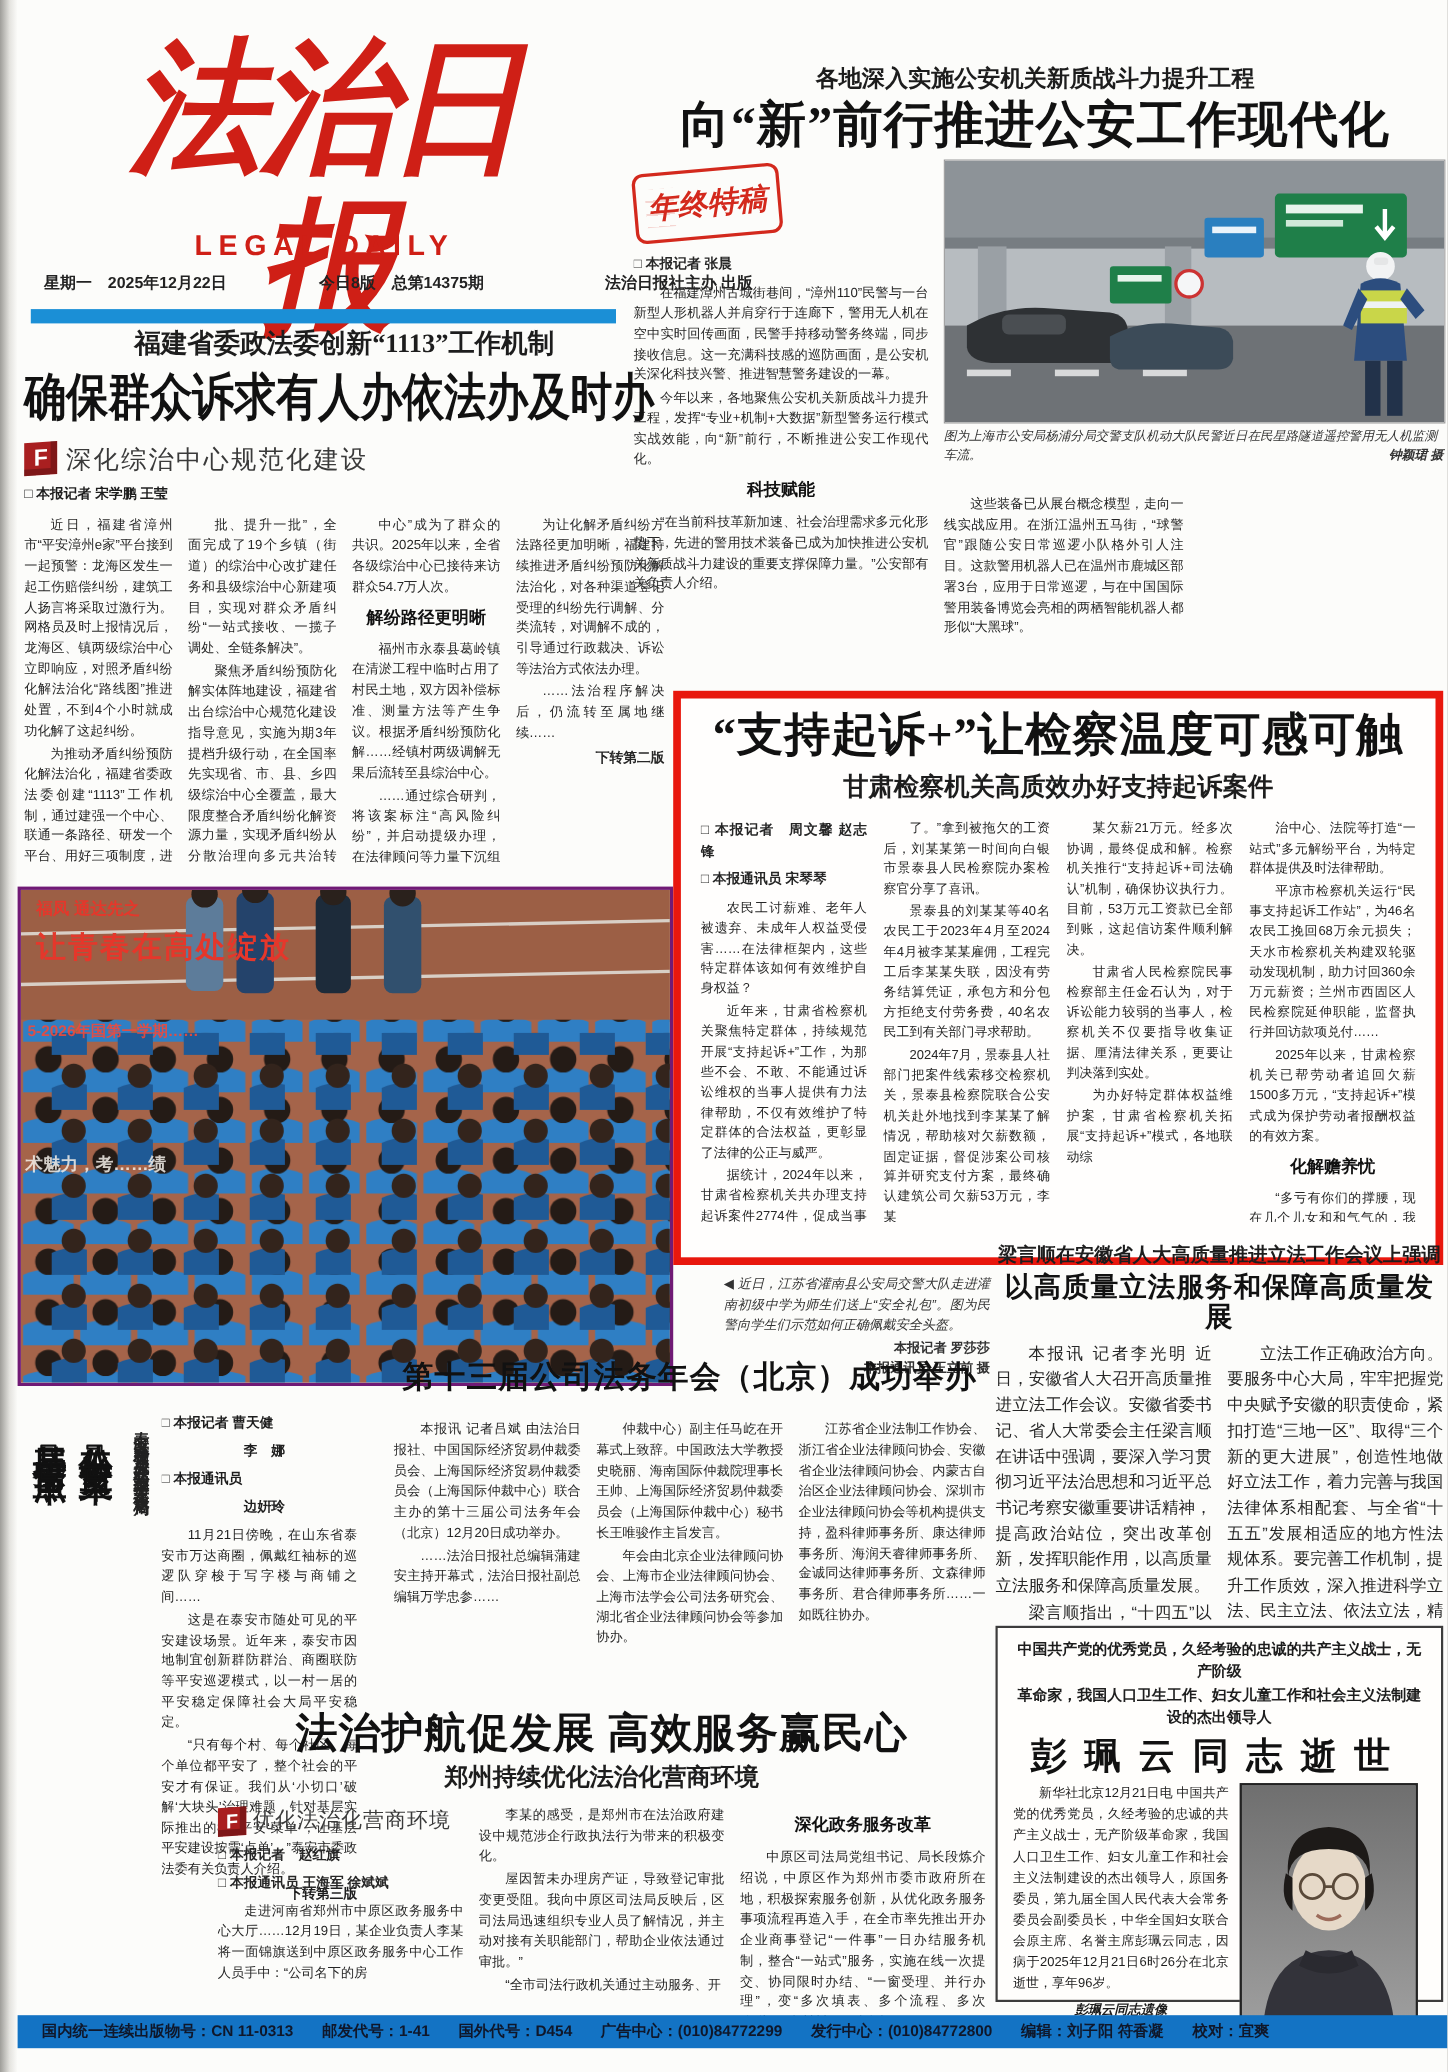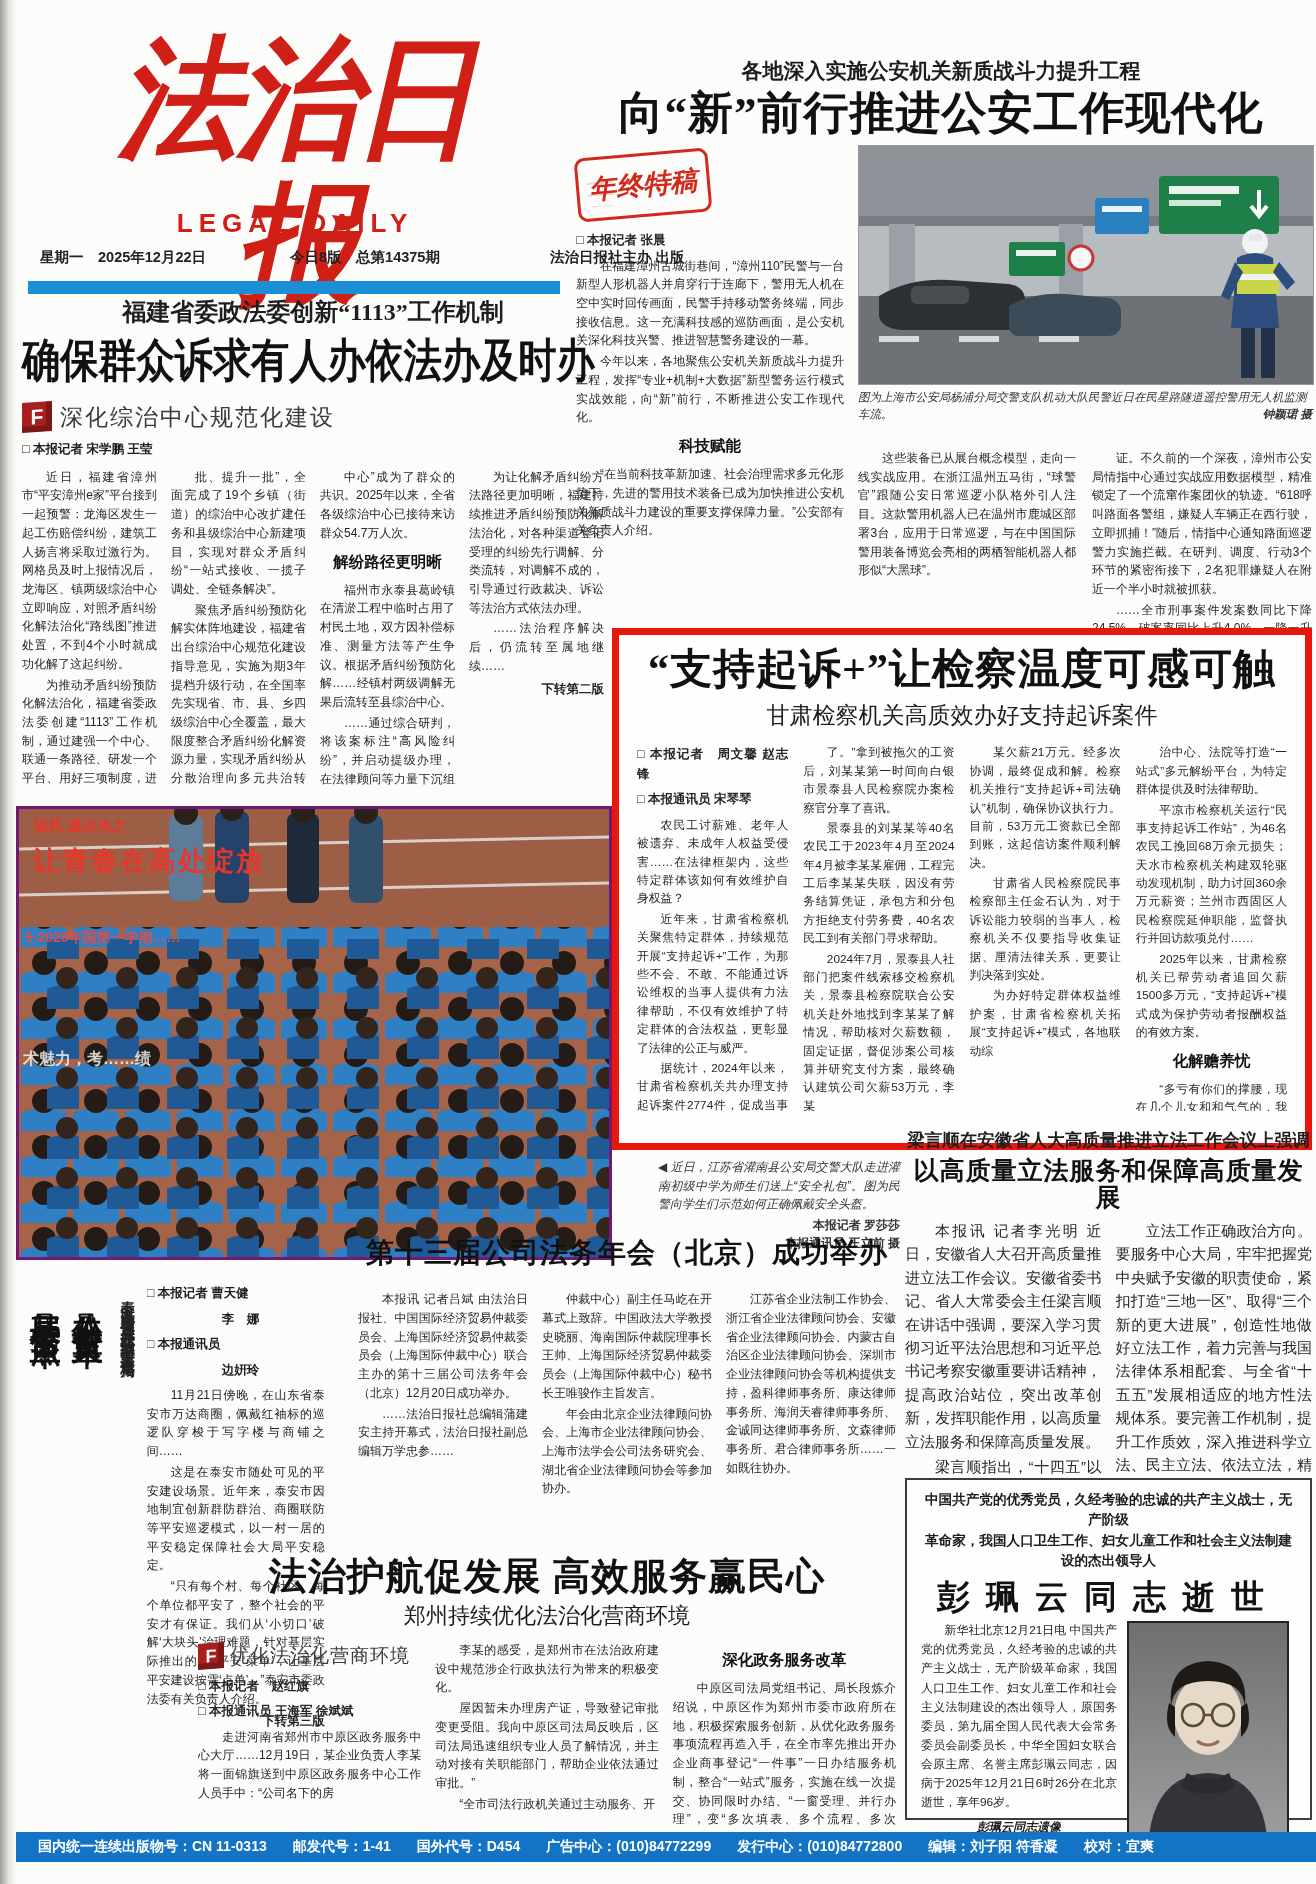--- a/index.html
+++ b/index.html
@@ -4,21 +4,21 @@
 <style>
   html,body{margin:0;padding:0;background:#c9c7c2;}
   .page{position:relative;width:1316px;height:1884px;background:#fcfcfa;overflow:hidden;
         font-family:"Liberation Sans","DejaVu Sans",sans-serif;color:#1d1d1d;}
   .edge{position:absolute;left:0;top:0;width:16px;height:100%;
         background:linear-gradient(90deg,#9e9d99,#e4e3df 55%,#fcfcfa);}
   
   .kicker{font-weight:bold;text-align:center;font-family:"Liberation Serif","DejaVu Serif",serif;}
   .headline{font-weight:900;font-family:"Liberation Serif","DejaVu Serif",serif;color:#111;
             text-align:center;letter-spacing:1px;line-height:1.08;}
-  .subtitle{font-weight:normal;text-align:center;font-family:"Liberation Serif","DejaVu Serif",serif;}
+  .subtitle{font-weight:bold;text-align:center;font-family:"Liberation Serif","DejaVu Serif",serif;}
   .byline{font-size:12.5px;font-weight:bold;margin:2px 0 6px 0;}
   .cols{display:flex;gap:14px;}
   .col{flex:1;overflow:hidden;font-size:12px;line-height:1.56;text-align:justify;color:#262626;}
   .col .para{margin:0 0 2px 0;text-indent:2em;}
   .subhead{font-weight:bold;font-size:15.5px;text-align:center;margin:7px 0;color:#111;}
   .jump{text-align:right;font-weight:bold;font-size:12.5px;margin-top:4px;}
   
   .mast-title{position:absolute;left:60px;top:38px;width:470px;text-align:center;
       font-family:"Liberation Serif","DejaVu Serif",serif;font-size:122px;line-height:1.1;
       font-weight:900;font-style:italic;color:#cf1f16;transform:scaleY(1.08);letter-spacing:-4px;}
@@ -104,21 +104,21 @@
             box-sizing:border-box;padding:10px 14px;background:#fffefc;}
   .obituary .kicker{font-size:13.6px;line-height:1.5;}
   .obituary .headline{font-size:33px;letter-spacing:16px;margin:8px 0 6px 0;}
   .obit-body{display:flex;gap:10px;}
   .obit-text{width:196px;font-size:11.8px;line-height:1.62;text-align:justify;overflow:hidden;height:228px;}
   .obit-text .para{margin:0;text-indent:2em;}
   .obit-cap{text-align:center;font-style:italic;font-weight:bold;font-size:12px;margin-top:6px;line-height:1.6;}
   .portrait{width:158px;height:212px;border:2px solid #222;overflow:hidden;background:#8a8a8a;}
   
   .footer{position:absolute;left:16px;top:1832px;width:1300px;height:30px;background:#1373c4;
-          color:#ffffff;font-size:14px;font-weight:bold;display:flex;align-items:center;gap:26px;
+          color:#0f172a;font-size:14px;font-weight:bold;display:flex;align-items:center;gap:26px;
           padding-left:22px;box-sizing:border-box;white-space:nowrap;overflow:hidden;}
 </style>
 </head>
 <body>
 
 <div class="page">
   <div class="edge"></div>
 
   <div class="mast-title">法治日报</div>
   <div class="mast-en">LEGAL DAILY</div>
@@ -183,27 +183,20 @@
       </svg>
     </div>
     <div class="caption1">
       <span>图为上海市公安局杨浦分局交警支队机动大队民警近日在民星路隧道遥控警用无人机监测车流。</span>
       <span class="credit">钟颖珺 摄</span>
     </div>
     <div class="pcol2 col">
       <div>
           <p class="para">这些装备已从展台概念模型，走向一线实战应用。在浙江温州五马街，“球警官”跟随公安日常巡逻小队格外引人注目。这款警用机器人已在温州市鹿城区部署3台，应用于日常巡逻，与在中国国际警用装备博览会亮相的两栖智能机器人都形似“大黑球”。</p>
         </div>
-    </div>
-    <div class="pcol3 col">
-      <div>
-          <p class="para">证。不久前的一个深夜，漳州市公安局情指中心通过实战应用数据模型，精准锁定了一个流窜作案团伙的轨迹。“618呼叫路面各警组，嫌疑人车辆正在西行驶，立即抓捕！”随后，情指中心通知路面巡逻警力实施拦截。在研判、调度、行动3个环节的紧密衔接下，2名犯罪嫌疑人在附近一个半小时就被抓获。</p>
-          <p class="para">……全市刑事案件发案数同比下降24.5%、破案率同比上升4.0%。一降一升之间，</p>
-        </div>
-      <div class="jump">下转第二版</div>
     </div>
   </div>
 
   <div class="fujian">
     <div class="kicker">福建省委政法委创新“1113”工作机制</div>
     <div class="headline">确保群众诉求有人办依法办及时办</div>
     <div class="tagrow">
       <div class="fcube">F</div>
       <div class="tagtext">深化综治中心规范化建设</div>
     </div>

